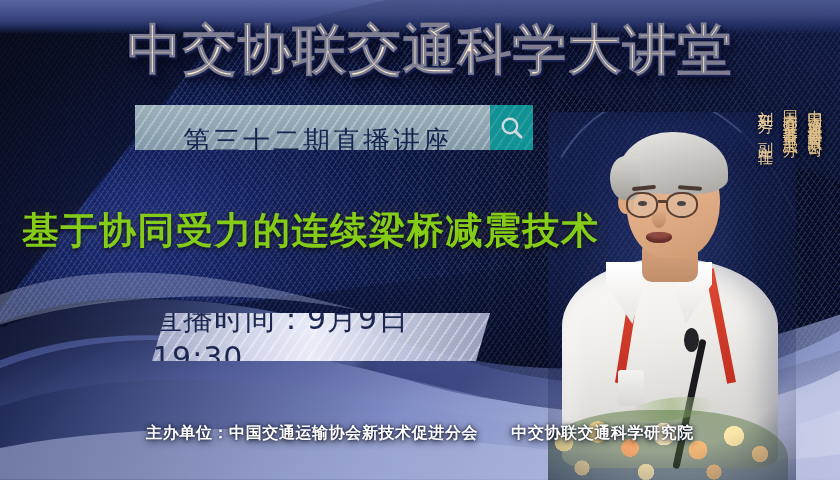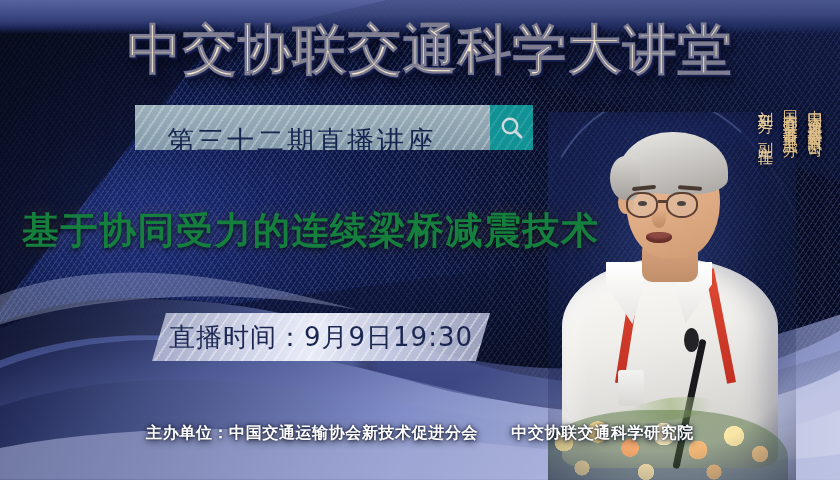--- a/index.html
+++ b/index.html
@@ -260,21 +260,21 @@
     content:""; position:absolute; inset:0;
     background:repeating-linear-gradient(-56deg,
       rgba(255,255,255,0) 0px, rgba(255,255,255,0) 6px,
       rgba(255,255,255,.26) 6px, rgba(255,255,255,.26) 8px);
     pointer-events:none;
   }
   .sb-text {
     position:relative; z-index:2;
     font-size:27px; font-weight:400; color:#15244f;
     letter-spacing:3px;
-    padding-left:32px;
+    padding-left:48px;
     font-family:"DejaVu Sans","Liberation Sans",sans-serif;
     margin-top:26px;
   }
   .sb-search {
     width:43px;
     background:#119396;
     display:flex; align-items:center; justify-content:center;
     position:relative;
   }
   .sb-search::after {
@@ -285,21 +285,21 @@
   }
   .sb-search svg { position:relative; z-index:2; }
 
   .lecture-title {
     position:absolute; left:22px; top:206px;
     width:600px;
     font-family:Liberation Sans, sans-serif;
     font-weight:700;
     font-size:37px;
     letter-spacing:1.5px;
-    color:#15803d;
+    color:#84cc16;
     text-shadow:0 2px 5px rgba(4,6,20,.85), 0 0 16px rgba(160,110,30,.25);
     white-space:nowrap;
   }
 
   .time-badge {
     position:absolute; left:152px; top:313px;
     width:338px; height:48px;
     display:flex; align-items:center; justify-content:center;
     background:linear-gradient(100deg,
        rgba(172,178,206,.88) 0%,
@@ -313,21 +313,21 @@
   }
   .time-badge::after {
     content:""; position:absolute; inset:0;
     background:repeating-linear-gradient(-56deg,
       rgba(255,255,255,0) 0px, rgba(255,255,255,0) 7px,
       rgba(255,255,255,.35) 7px, rgba(255,255,255,.35) 9px);
   }
   .tb-text {
     position:relative; z-index:2;
     font-family:"DejaVu Sans","Liberation Sans",sans-serif;
-    font-size:26px; color:#1b2751; letter-spacing:1px;
+    font-size:30px; color:#1b2751; letter-spacing:1px;
   }
 
   
   .vcols {
     position:absolute; right:14px; top:98px;
     display:flex; flex-direction:row-reverse; align-items:flex-start;
     gap:2px;
   }
   .vcol {
     writing-mode:vertical-rl;

